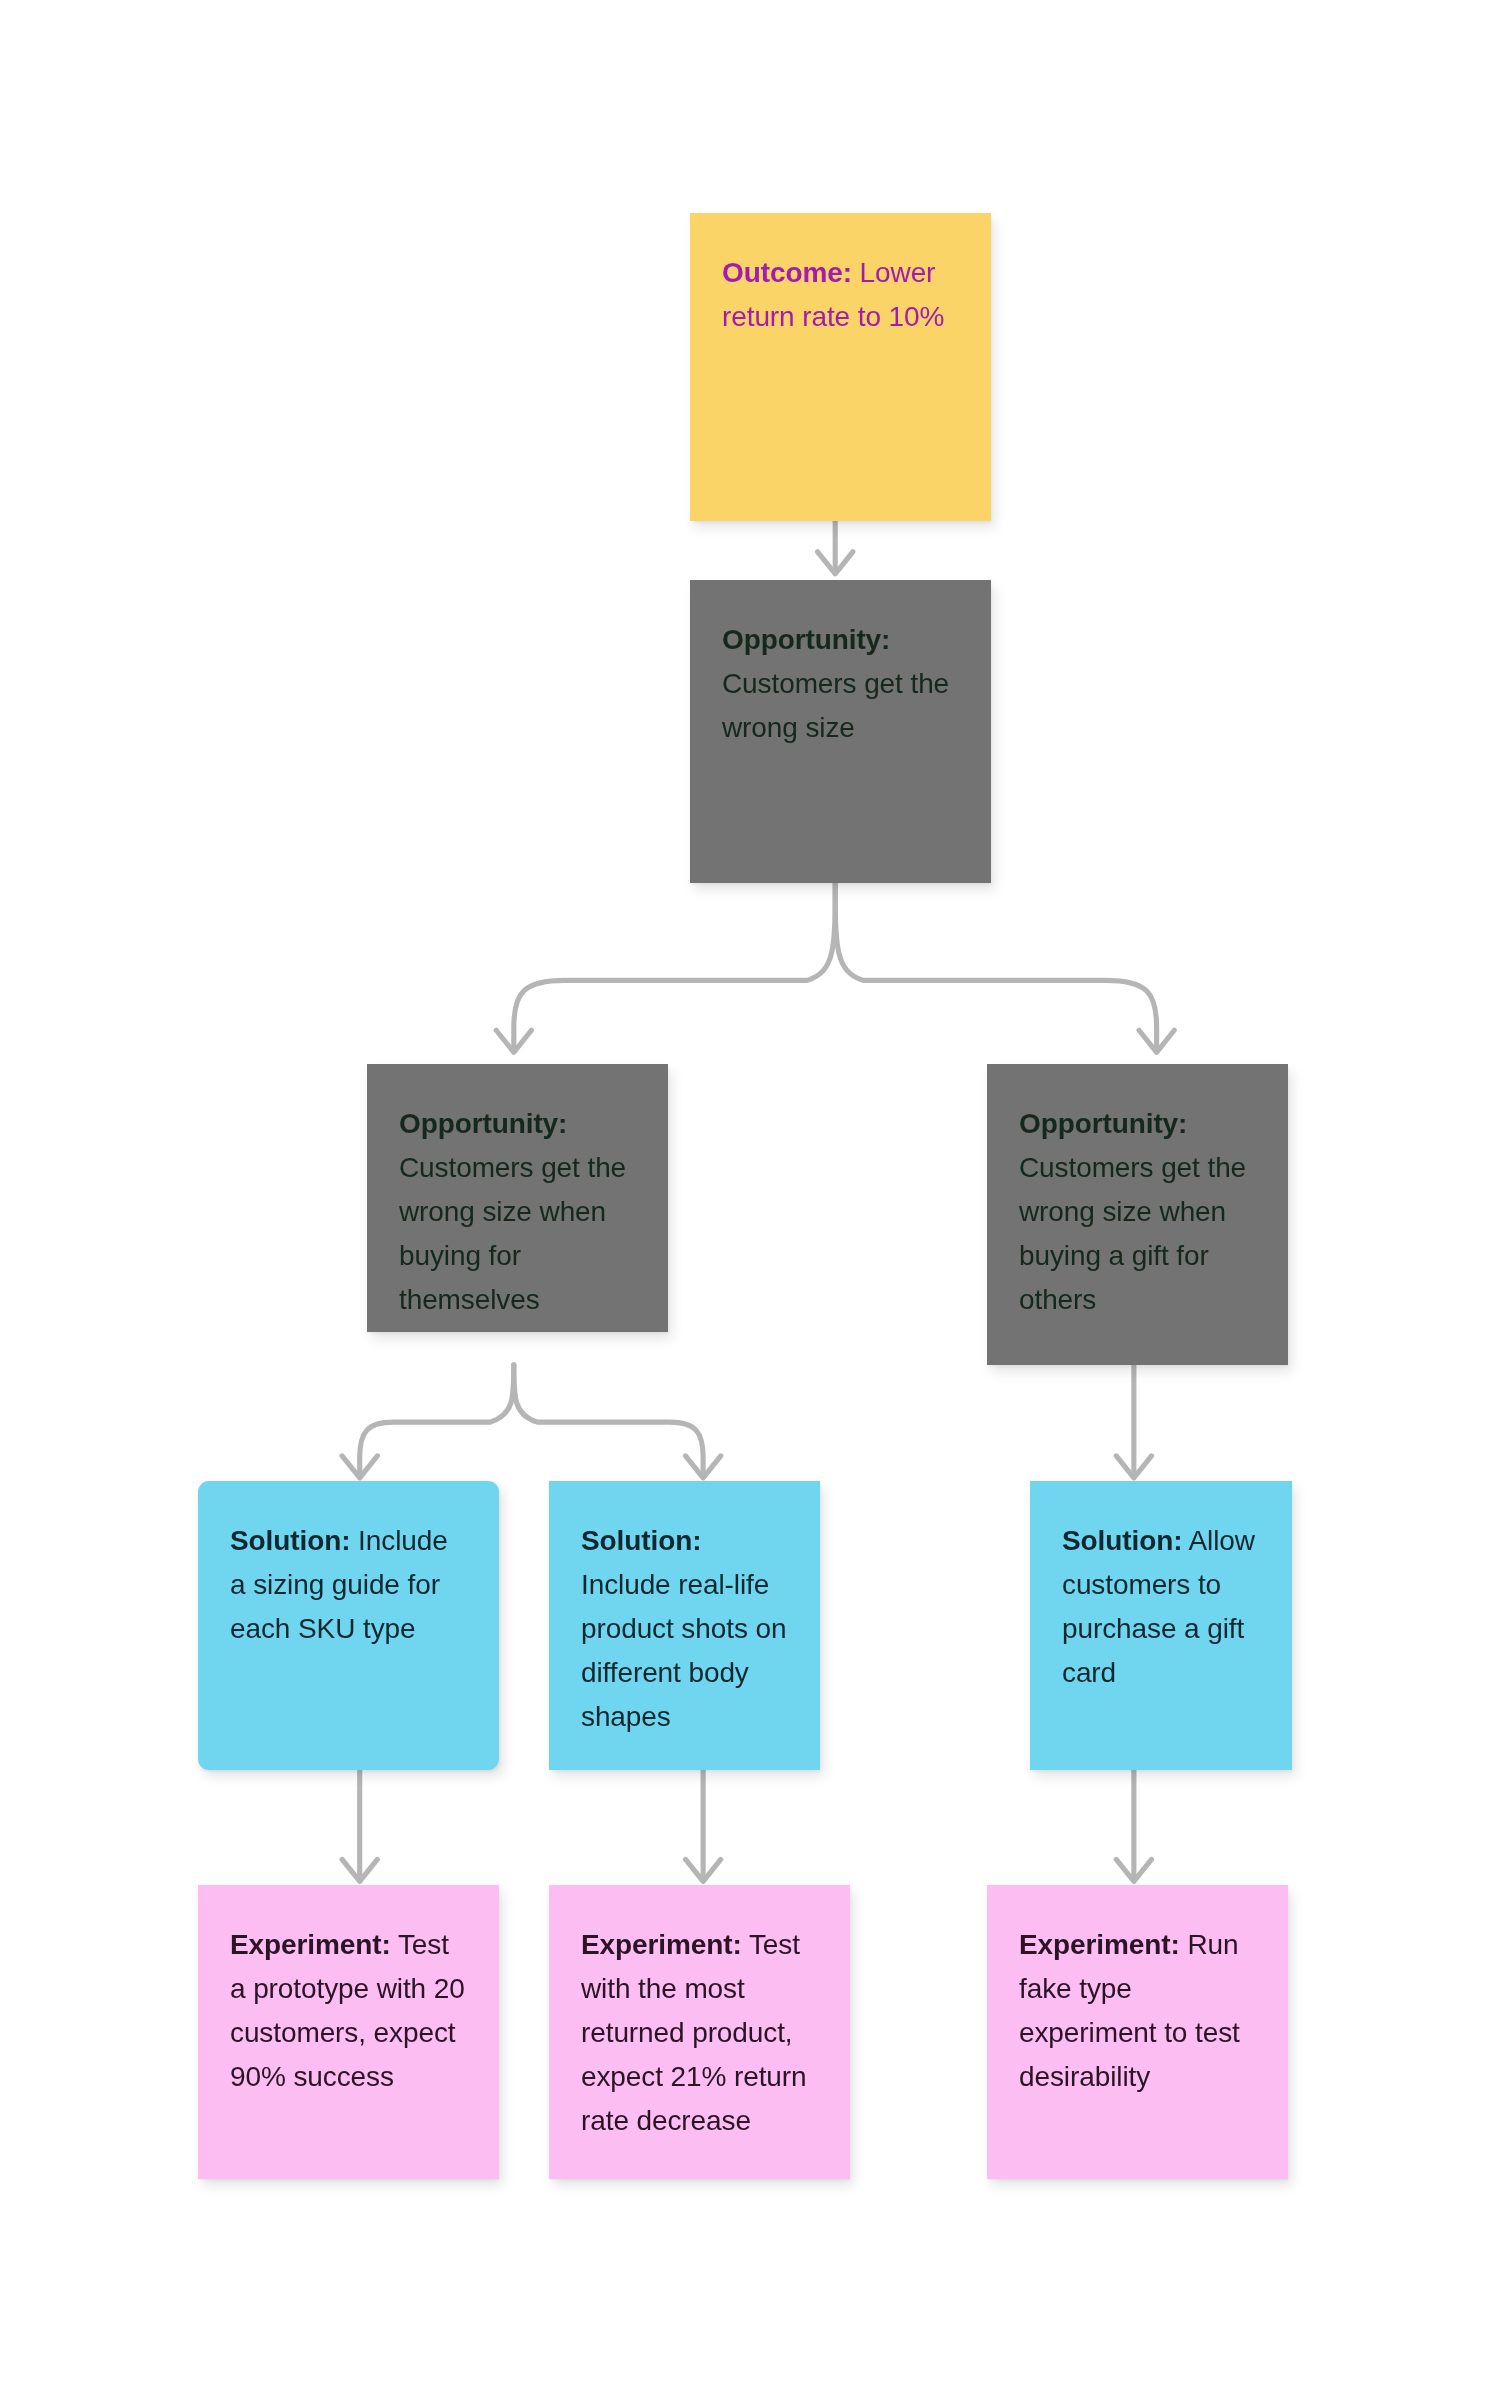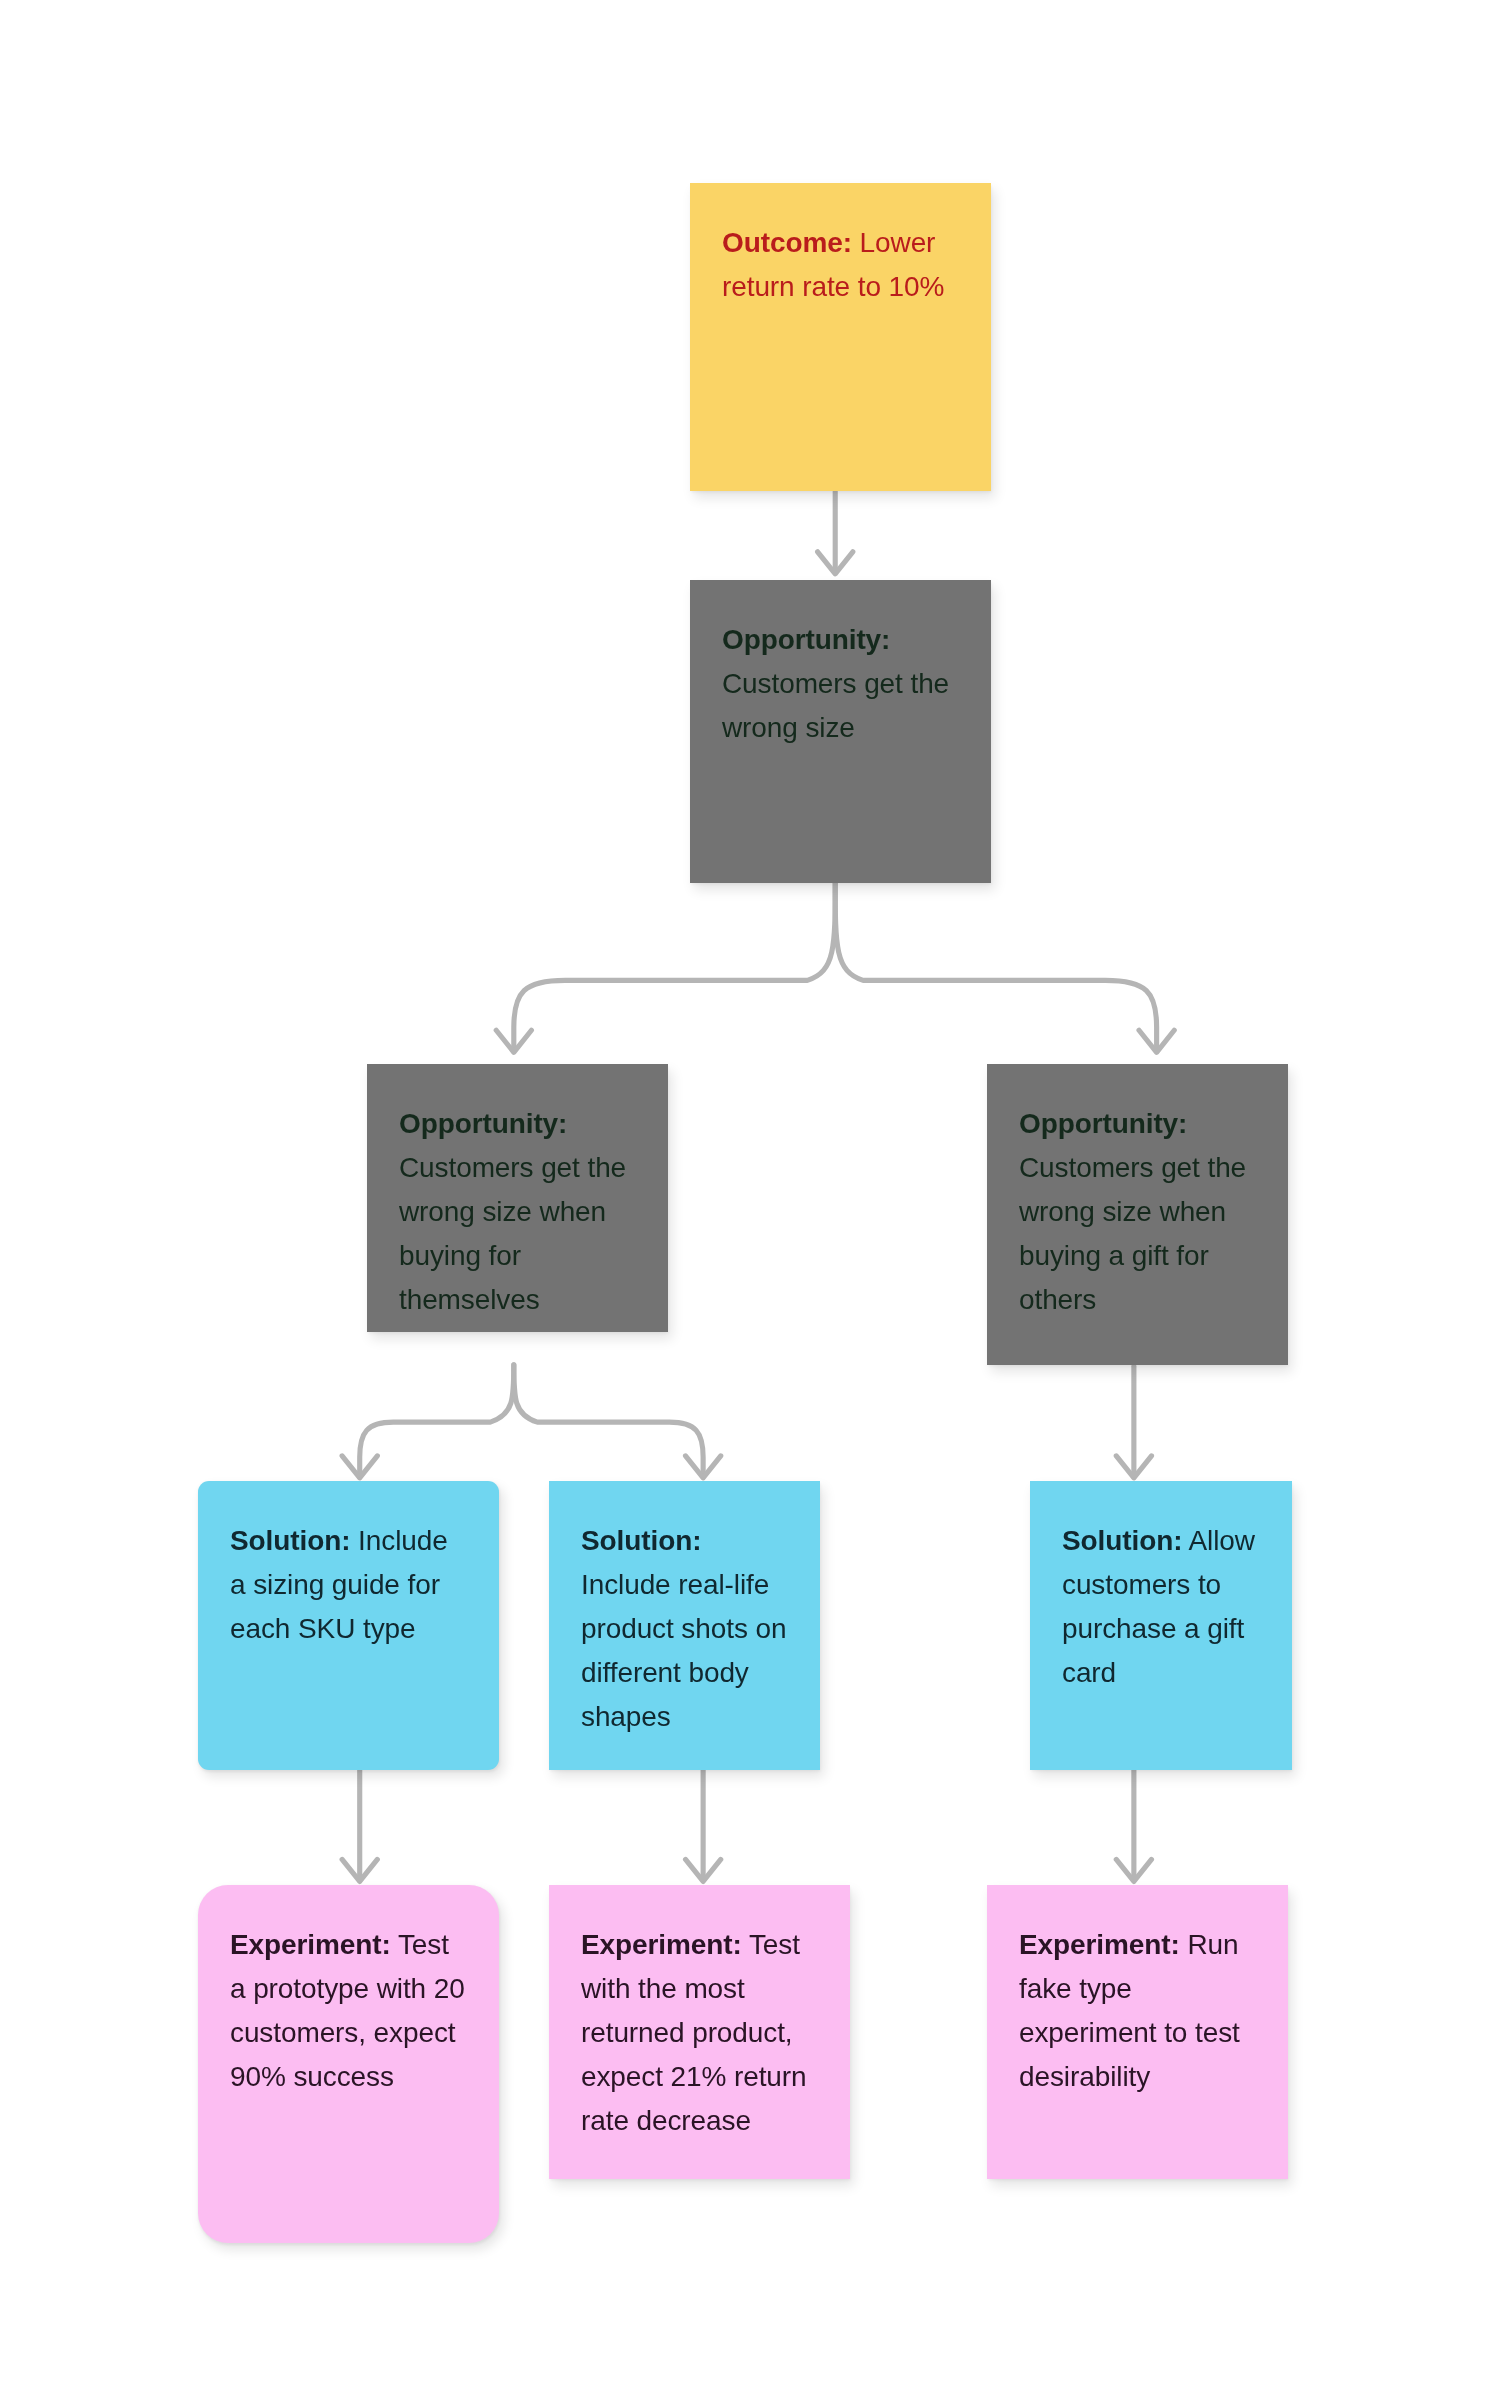--- a/index.html
+++ b/index.html
@@ -54,21 +54,21 @@
     letter-spacing: -0.1px;
     overflow: hidden;
   }
   .card .lead {
     font-weight: bold;
   }
   .card .body {
     font-weight: normal;
   }
 
-  .card.outcome    { background: #fad466; color: #b91c1c; }
+  .card.outcome    { background: #fad466; color: #a21caf; margin-top: 30px; }
   .card.opportunity{ background: #737373; color: #14291c; }
   .card.solution   { background: #70d6f0; color: #102830; }
   .card.experiment { background: #fcbdf2; color: #2a1426; }
 </style>
 </head>
 <body>
 
 <div id="canvas">
 
   <svg id="connectors" viewBox="0 0 2056 3272" width="1509" height="2401">
@@ -148,21 +148,21 @@
   </div>
 
   <div class="card solution" style="left:549px; top:1481px; width:271px; height:289px;">
     <span class="lead">Solution:</span><span class="body"> Include real-life product shots on different body shapes</span>
   </div>
 
   <div class="card solution" style="left:987px; top:1481px; width:262px; height:289px;margin-left:43px;">
     <span class="lead">Solution:</span><span class="body"> Allow customers to purchase a gift card</span>
   </div>
 
-  <div class="card experiment" style="left:198px; top:1885px; width:301px; height:358px;border-radius:30px;">
+  <div class="card experiment" style="left:198px; top:1885px; width:301px; height:294px;">
     <span class="lead">Experiment:</span><span class="body"> Test a prototype with 20 customers, expect 90% success</span>
   </div>
 
   <div class="card experiment" style="left:549px; top:1885px; width:301px; height:294px;">
     <span class="lead">Experiment:</span><span class="body"> Test with the most returned product, expect 21% return rate decrease</span>
   </div>
 
   <div class="card experiment" style="left:987px; top:1885px; width:301px; height:294px;">
     <span class="lead">Experiment:</span><span class="body"> Run fake type experiment to test desirability</span>
   </div>

